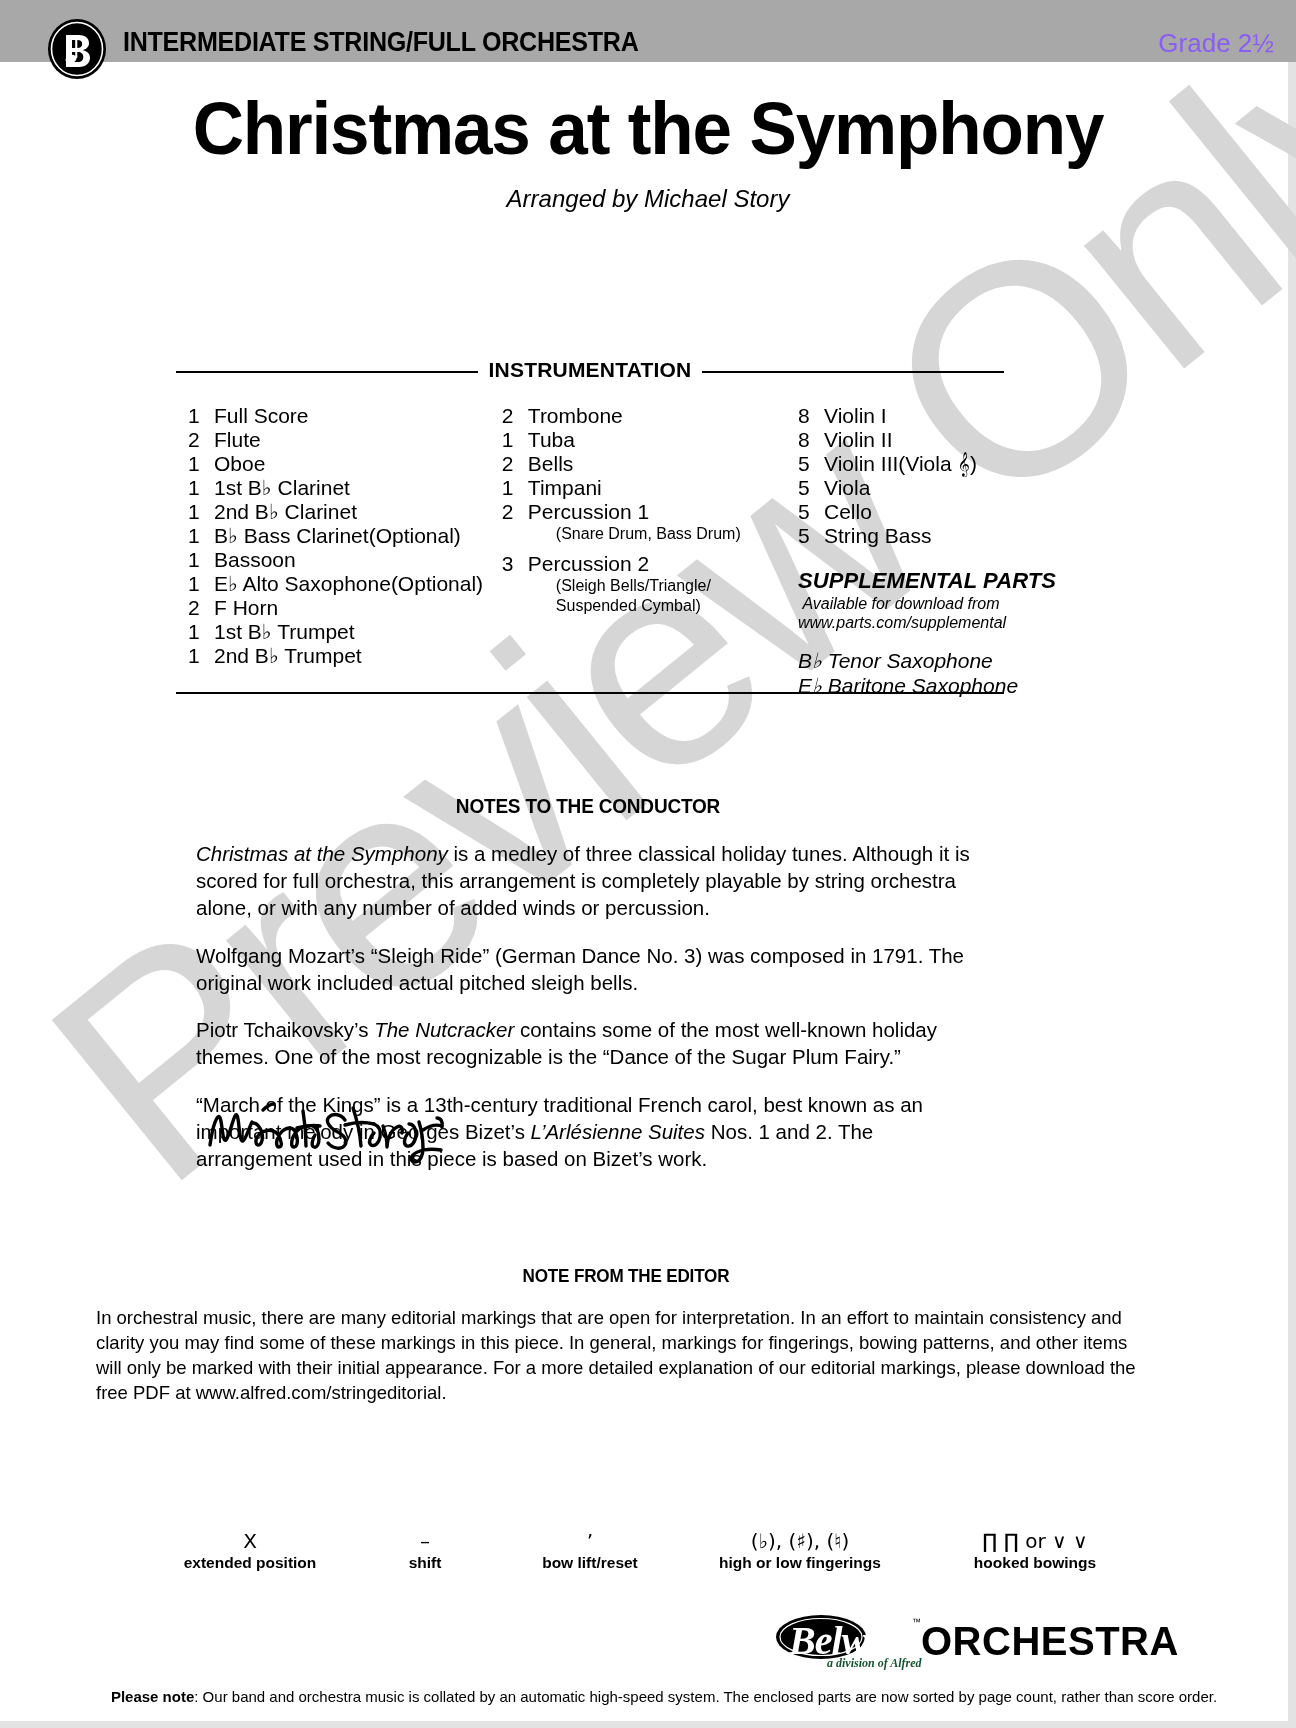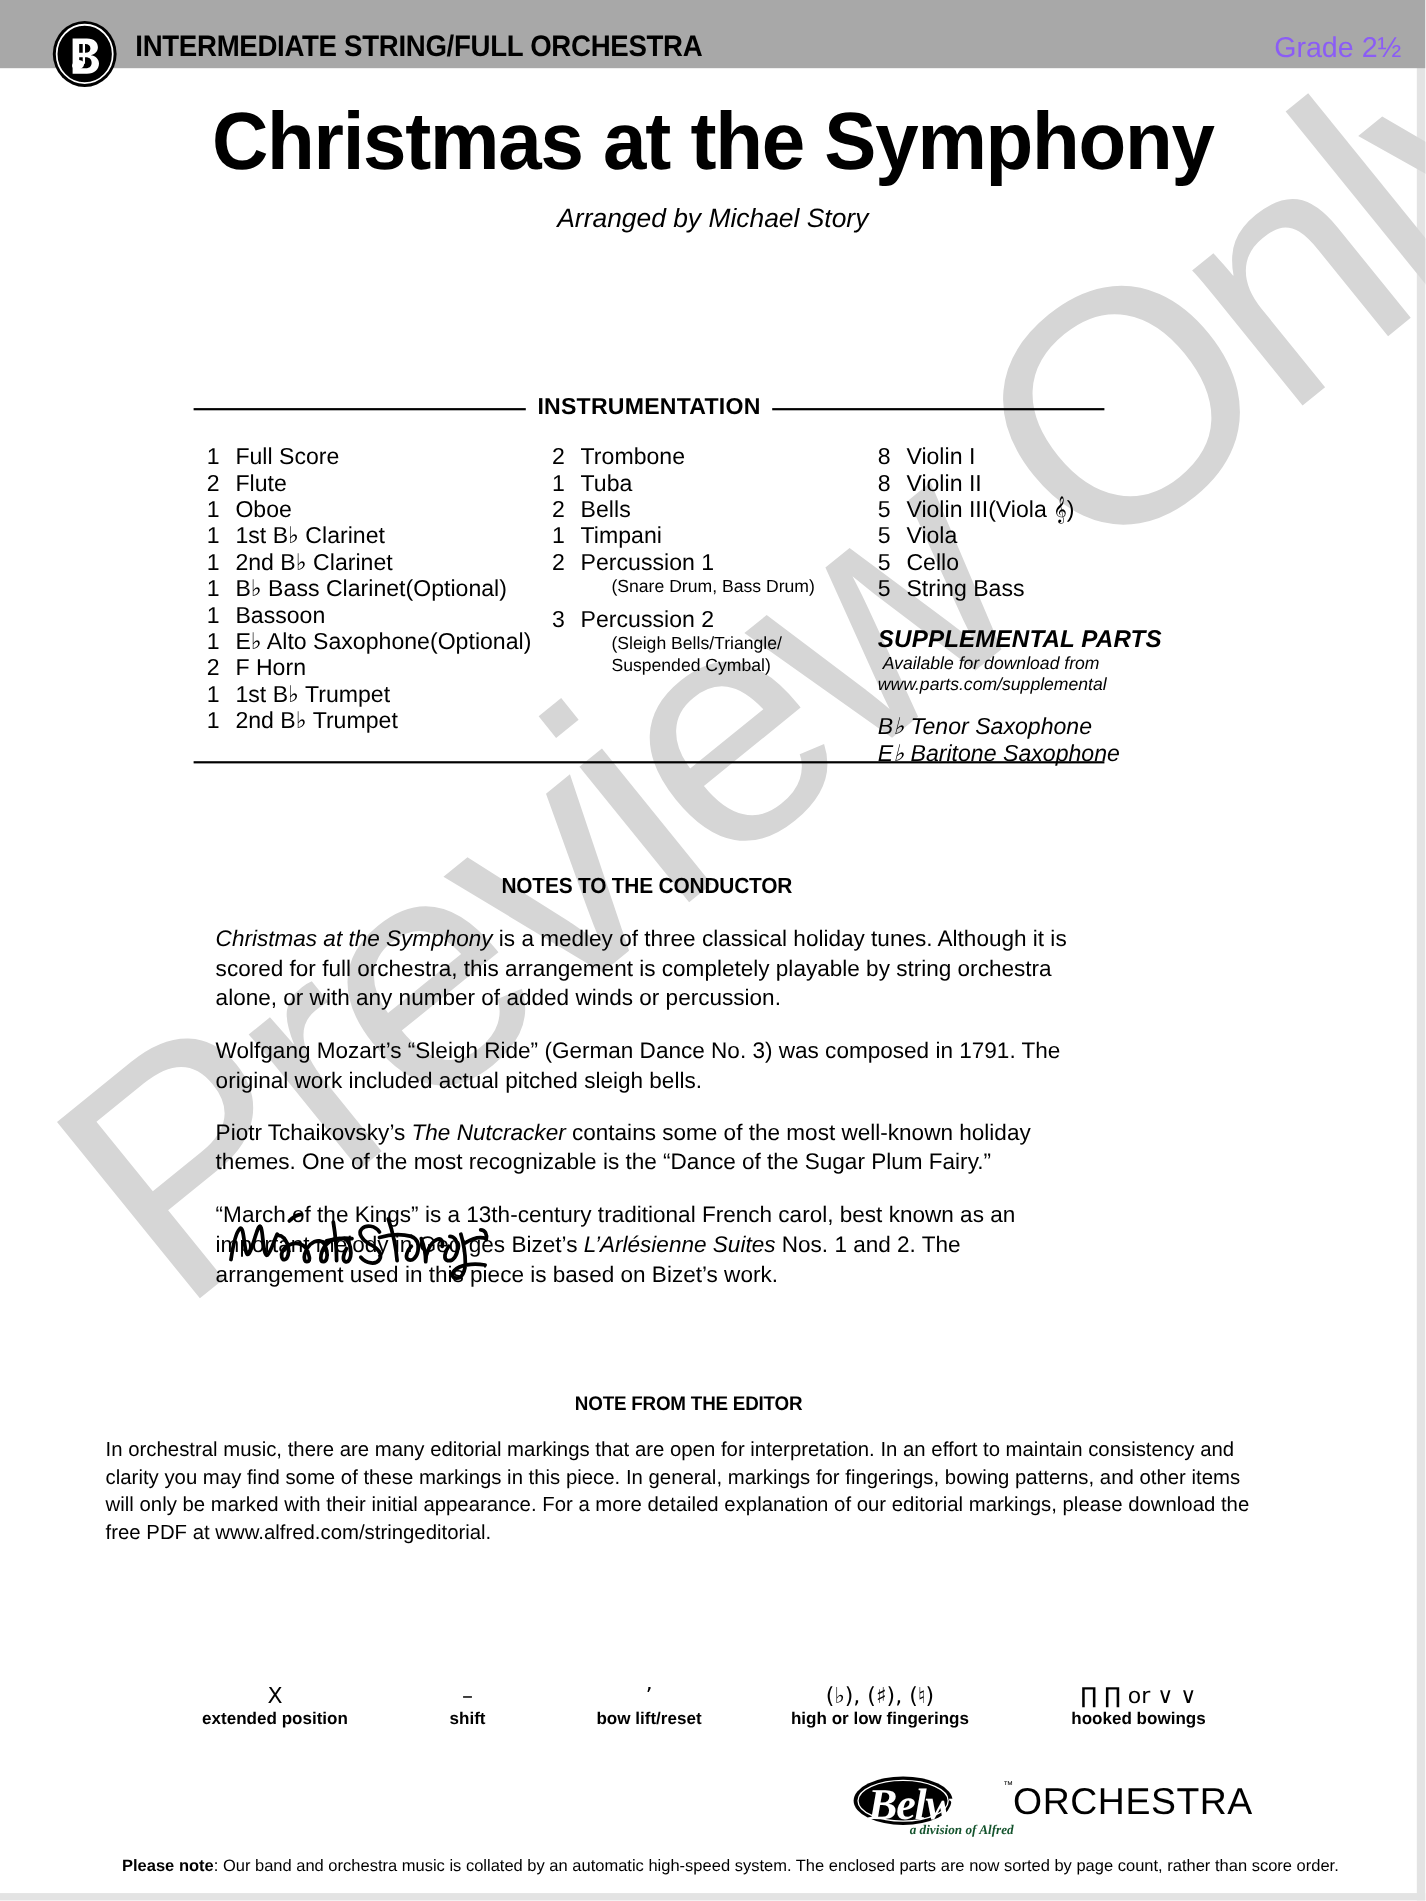--- a/index.html
+++ b/index.html
@@ -345,22 +345,22 @@
     left: 52px; top: 41px;
     font-family: "Liberation Serif", serif;
     font-style: italic;
     font-weight: bold;
     font-size: 12px;
     color: #14532d;
   }
   #orchestra-word {
     position: absolute;
     left: 146px; top: 4px;
-    font-size: 34px;
-    font-weight: normal;
+    font-size: 40px;
+    font-weight: bold;
     letter-spacing: 0.5px;
     color: #000;
   }
 
   
   #footer-note {
     position: absolute;
     left: 0;
     top: 1688px;
     width: 1296px;

